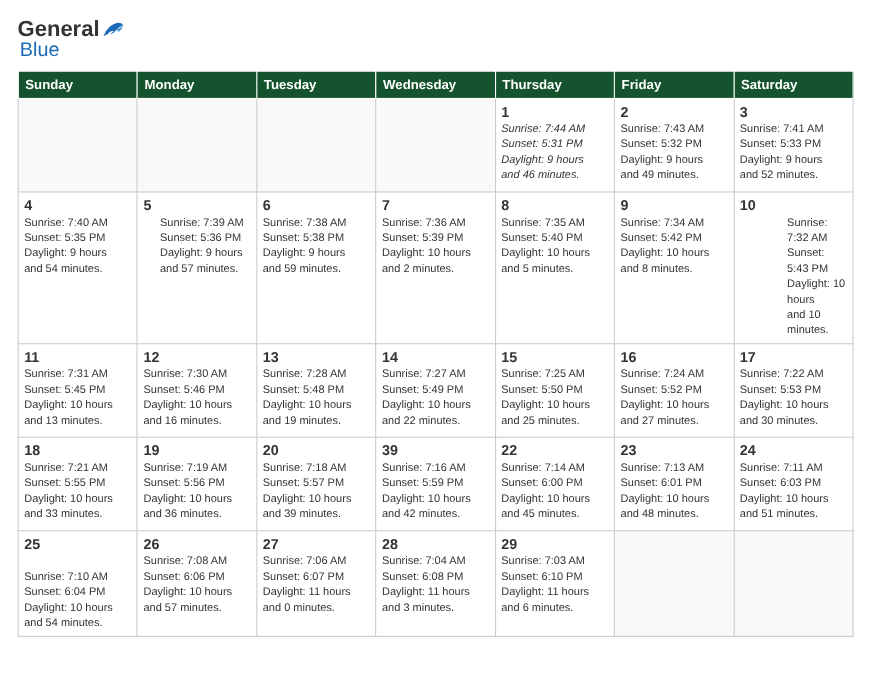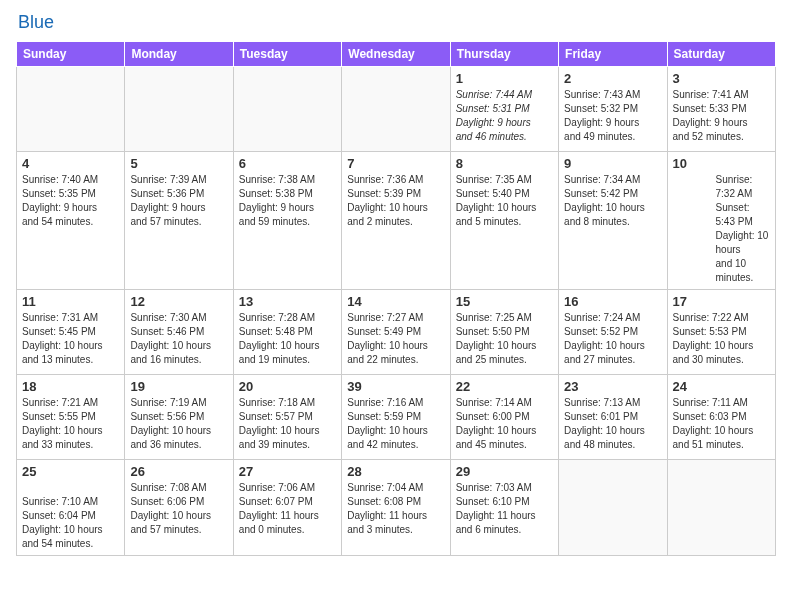--- a/index.html
+++ b/index.html
@@ -45,21 +45,21 @@
     .title-location {
       font-size: 14px;
       color: #555;
     }
     .calendar {
       width: 100%;
       border-collapse: collapse;
       font-size: 10.5px;
     }
     .calendar th {
-      background: #8b5cf6;
+      background: #14532d;
       color: #fff;
       text-align: left;
       padding: 5px 6px;
       font-size: 12px;
       font-weight: bold;
       border: 1px solid #fff;
     }
     .calendar td {
       border: 1px solid #ccc;
       vertical-align: top;
@@ -80,20 +80,27 @@
       font-size: 10px;
       line-height: 1.4;
     }
     .empty { background: #f9f9f9; }
   </style>
 </head>
 <body>
 
 <div class="header">
   <div class="logo">
+    <div class="logo-text">
+      <span class="logo-general">General</span>
+      <svg class="logo-bird" viewBox="0 0 22 18" fill="none" xmlns="http://www.w3.org/2000/svg">
+        <path d="M2 14 Q6 4 14 2 Q18 1 20 4 Q16 5 14 8 Q12 11 8 12 Q10 10 12 9 Q8 9 6 12 Z" fill="#1a6ab5"></path>
+        <path d="M14 8 Q18 6 20 4 Q19 8 16 10 Z" fill="#4a9fd5"></path>
+      </svg>
+    </div>
     <span class="logo-blue" style="font-size:18px;font-weight:normal;margin-top:-4px;margin-left:2px;">Blue</span>
   </div>
 </div>
 
 <table class="calendar">
   <thead>
     <tr>
     <th>Sunday</th>
         <th>Monday</th>
         <th>Tuesday</th>
@@ -134,21 +141,21 @@
       <tr>
         <td>
           <span class="day-number">4</span>
           <div class="day-info" style="white-space: pre-line;">Sunrise: 7:40 AM
 Sunset: 5:35 PM
 Daylight: 9 hours
 and 54 minutes.</div>
         </td>
         <td>
           <span class="day-number">5</span>
-          <div class="day-info" style="white-space: pre-line;">Sunrise: 7:39 AM
+          <div class="day-info" style="white-space: pre-line; margin-left: 15px;">Sunrise: 7:39 AM
 Sunset: 5:36 PM
 Daylight: 9 hours
 and 57 minutes.</div>
         </td>
         <td>
           <span class="day-number">6</span>
           <div class="day-info" style="white-space: pre-line;">Sunrise: 7:38 AM
 Sunset: 5:38 PM
 Daylight: 9 hours
 and 59 minutes.</div>

